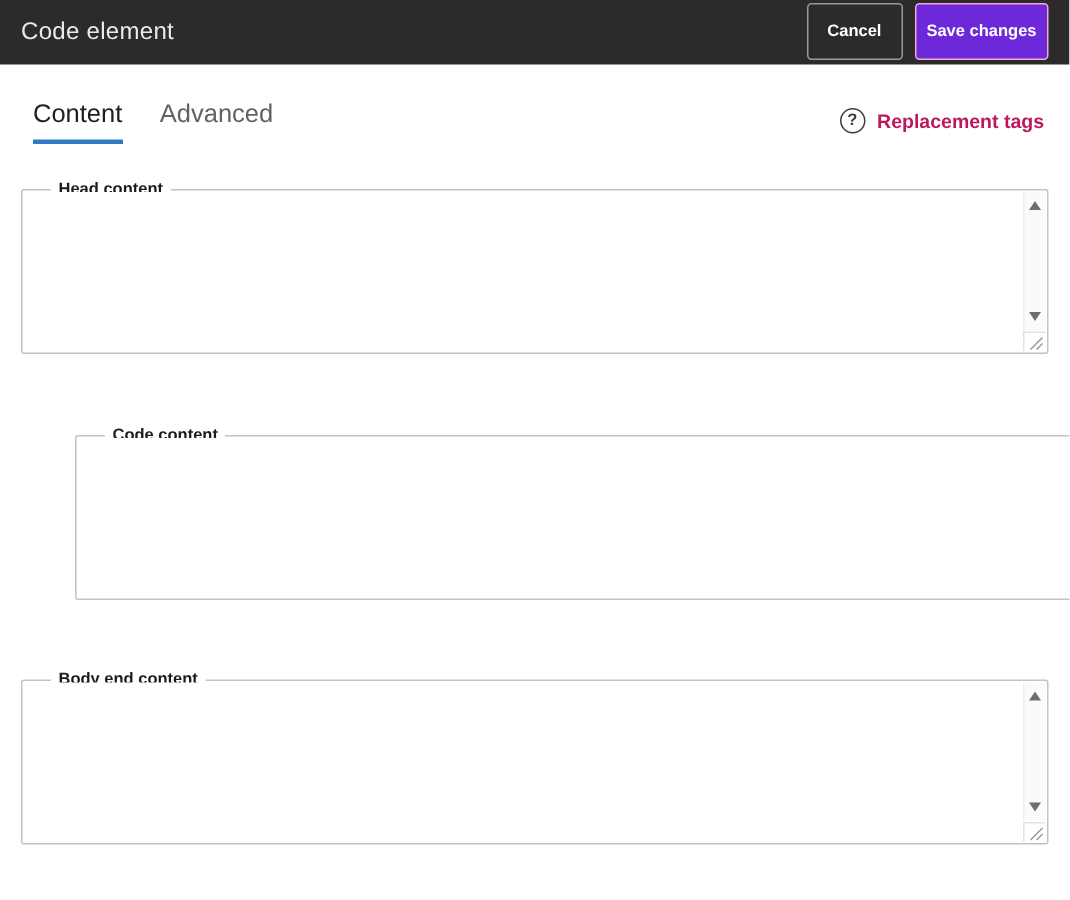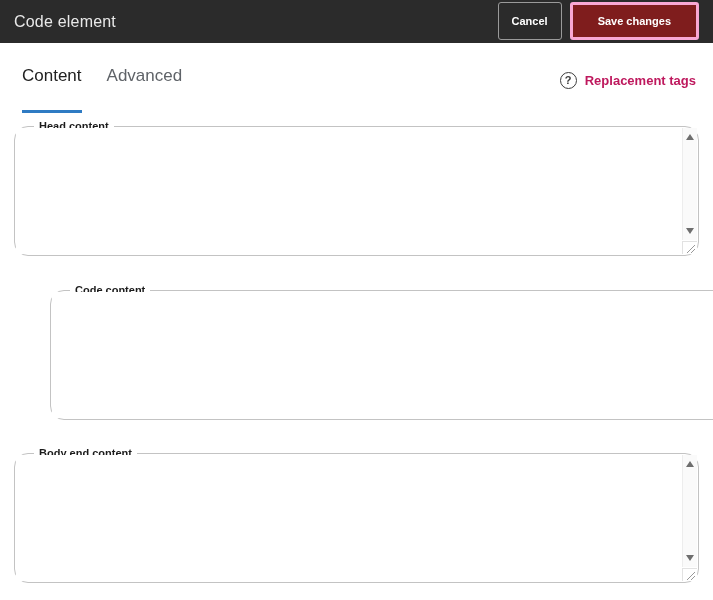--- a/index.html
+++ b/index.html
@@ -22,49 +22,49 @@
   .header-actions {
     position: absolute; right: 14px; top: 8px; height: 26px;
     display: flex; gap: 8px; align-items: center;
   }
   .btn {
     height: 38px; border-radius: 3px; font-size: 11px; font-weight: bold;
     font-family: inherit; color: #ffffff; cursor: pointer;
     display: inline-flex; align-items: center; padding: 0 13px;
   }
   .btn-cancel { background: transparent; border: 1px solid #9a9a9a; }
-  .btn-save   { background: #7f1d1d; border: 3px solid #f9a8d4; padding: 0 25px; }
+  .btn-save   { background: #6d28d9; border: 1px solid #f9a8d4; padding: 0 7px; }
 
   
   .tabs {
     position: absolute; left: 22px; top: 66px;
     display: flex; gap: 25px; align-items: flex-start;
   }
   .tab {
-    font-size: 17px; color: #5f6368; padding-bottom: 24px;
+    font-size: 17px; color: #5f6368; padding-bottom: 7px;
     border-bottom: 3px solid transparent; cursor: pointer;
   }
   .tab.active { color: #212121; border-bottom-color: #2f7bc3; }
 
   
   .help-link {
     position: absolute; right: 17px; top: 71px; height: 18px;
     display: flex; align-items: center; gap: 8px; cursor: pointer;
   }
   .help-icon {
     width: 17px; height: 17px; border: 1.5px solid #3c3c3c; border-radius: 50%;
     display: inline-flex; align-items: center; justify-content: center;
     font-size: 11px; font-weight: bold; color: #3c3c3c; line-height: 1;
   }
   .help-label { font-size: 13px; color: #be185d; font-weight: bold; }
 
   
   .panel {
-    position: absolute; left: 14px; width: 685px; height: 130px;
-    border: 1px solid #c3c3c3; border-radius: 14px; background: #ffffff;
+    position: absolute; left: 14px; width: 685px; height: 110px;
+    border: 1px solid #c3c3c3; border-radius: 2px; background: #ffffff;
   }
   .panel-1 { top: 126px; }
   .panel-2 { top: 290px; margin-left: 36px; }
   .panel-3 { top: 453px; }
   .panel-label {
     position: absolute; top: -7px; left: 19px;
     background: #ffffff; padding: 0 5px;
     font-size: 11px; font-weight: bold; color: #1b1b1b; line-height: 13px;
     white-space: nowrap;
   }

